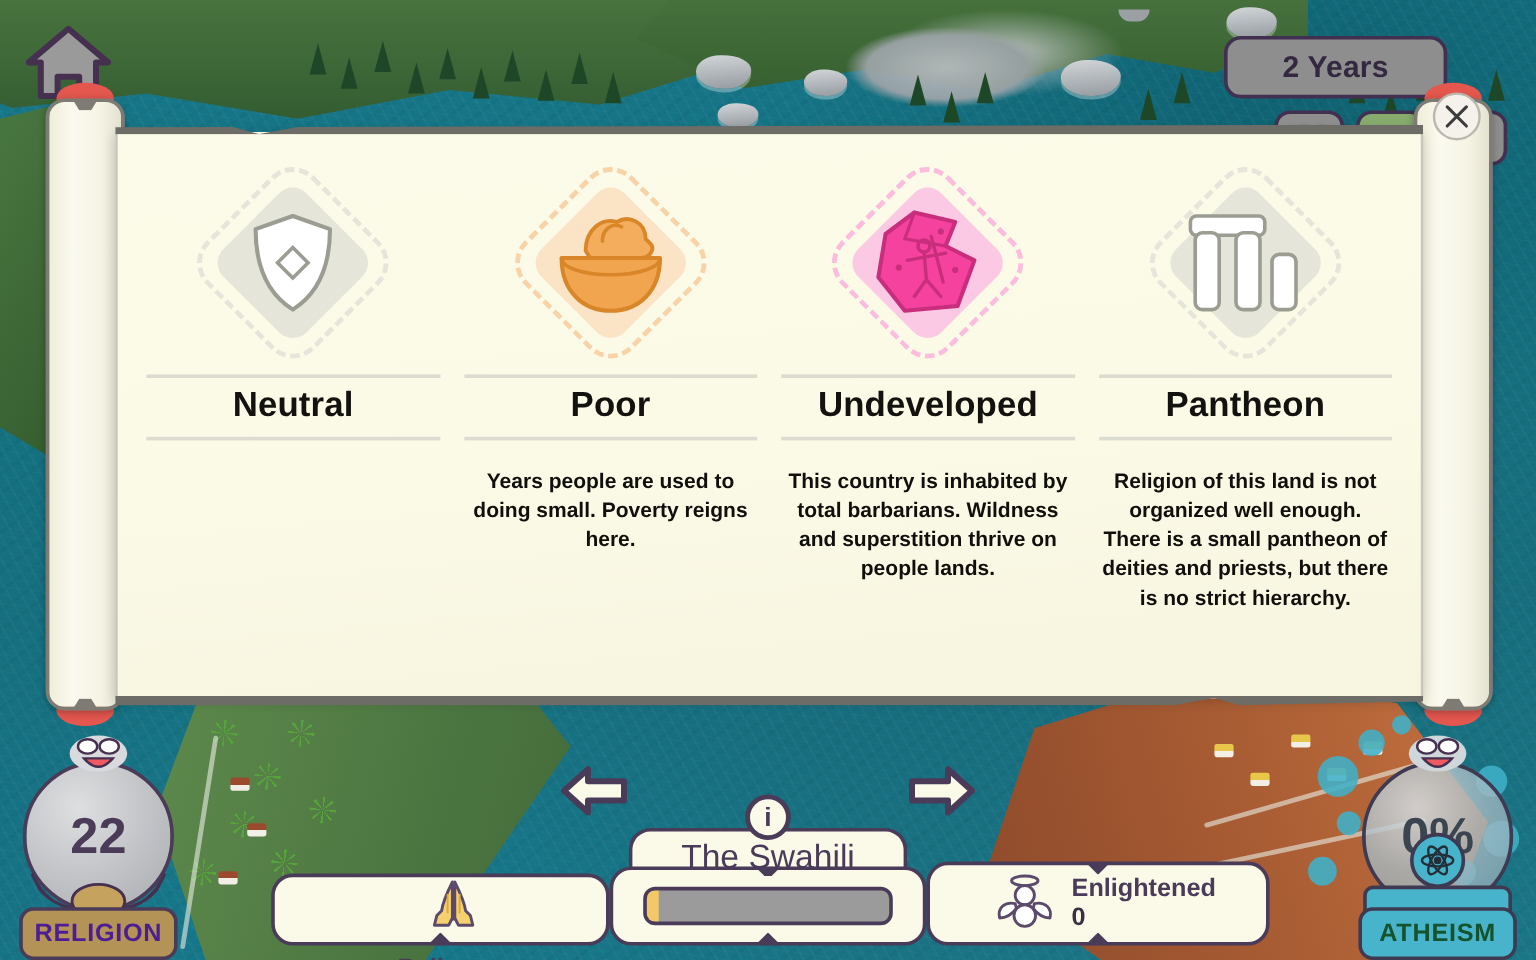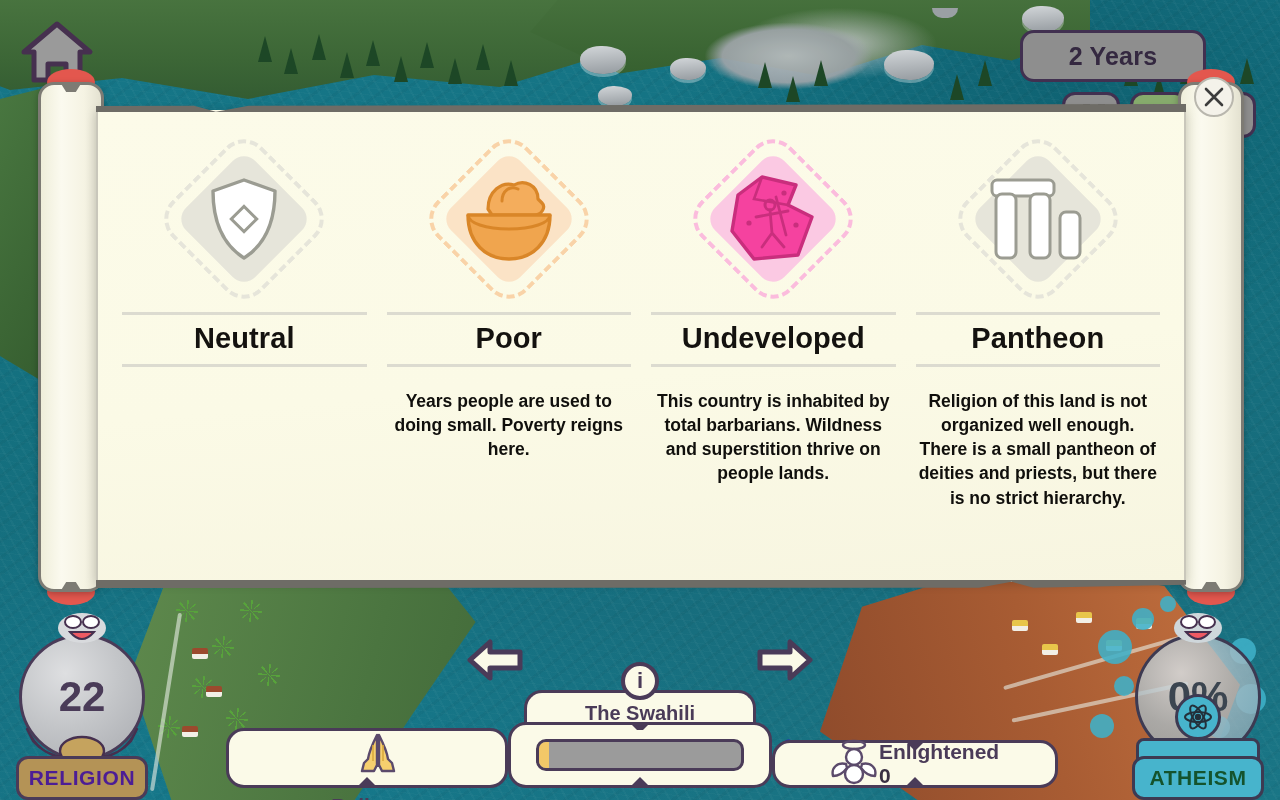--- a/index.html
+++ b/index.html
@@ -283,21 +283,21 @@
   }
 
   
   .panel {
     position: absolute; bottom: 12px; z-index: 10;
     background: #fbfae8; border: 3px solid #4a3b58; border-radius: 18px;
     display: flex; align-items: center;
   }
   .panel-believers { left: 226px; width: 282px; height: 60px; padding-left: 22px; gap: 16px; flex-direction: column; }
   .panel-center    { left: 508px; width: 264px; height: 66px; }
-  .panel-enlight   { left: 772px; width: 286px; height: 48px; padding-left: 54px; }
+  .panel-enlight   { left: 772px; width: 286px; height: 70px; padding-left: 54px; gap: 14px; }
   .panel-notch {
     position: absolute; top: -3px; left: 50%; transform: translateX(-50%);
     width: 22px; height: 11px; background: #4a3b58;
     clip-path: polygon(0% 0%, 100% 0%, 50% 100%);
   }
   .panel-notch-bottom {
     position: absolute; bottom: -3px; left: 50%; transform: translateX(-50%);
     width: 22px; height: 11px; background: #4a3b58;
     clip-path: polygon(50% 0%, 100% 100%, 0% 100%);
   }
@@ -306,21 +306,21 @@
   .stat-val  { font-size: 21px; font-weight: 700; color: #3a3042; line-height: 1.12; }
 
   .title-tab {
     position: absolute; bottom: 66px; left: 50%; transform: translateX(-50%);
     width: 232px; height: 44px;
     background: #fbfae8; border: 3px solid #4a3b58; border-bottom: none;
     border-radius: 18px 18px 0 0;
     display: flex; align-items: center; justify-content: center;
     z-index: 9;
   }
-  .title-tab-text { font-size: 20px; font-weight: 700; color: #4a3b58; }
+  .title-tab-text { font-size: 28px; font-weight: 400; color: #4a3b58; }
   .title-tab-mask {
     position: absolute; bottom: 63px; left: 50%; transform: translateX(-50%);
     width: 226px; height: 7px; background: #fbfae8; z-index: 11;
   }
   .info-btn {
     position: absolute; bottom: 100px; left: 50%; transform: translateX(-50%);
     width: 38px; height: 38px; border-radius: 50%;
     background: #fbfae8; border: 4px solid #4a3b58; z-index: 13;
     display: flex; align-items: center; justify-content: center;
     font-size: 22px; font-weight: 700; color: #4a3b58; cursor: pointer;

